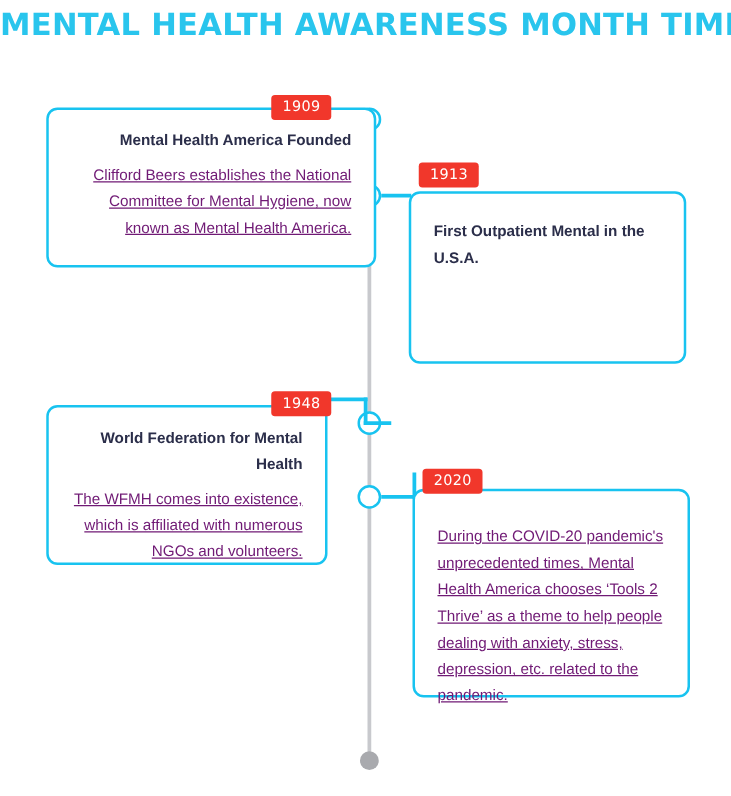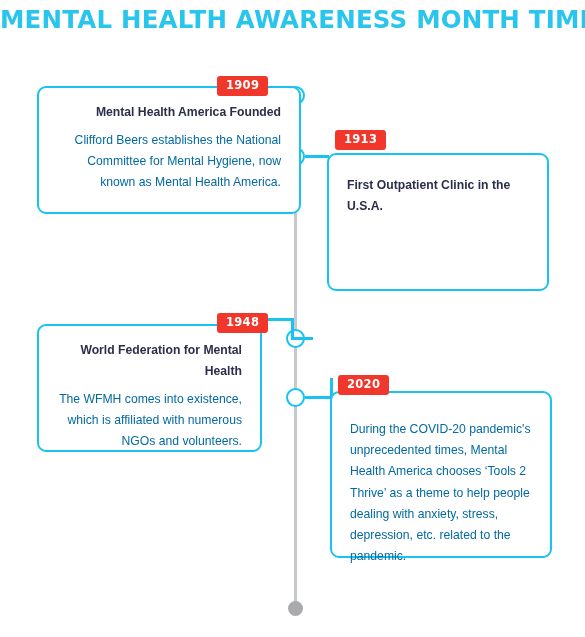--- a/index.html
+++ b/index.html
@@ -82,42 +82,43 @@
   }
   .card-title {
     font-size: 12.2px;
     font-weight: bold;
     color: #2B2E4A;
     line-height: 1.72;
     font-family: "Liberation Sans", sans-serif;
   }
   .card-body {
     font-size: 12.2px;
-    color: #0369a1;
+    color: #701a75;
     line-height: 1.74;
     font-family: "Liberation Sans", sans-serif;
     margin-top: 7px;
+    text-decoration: underline;
   }
   .align-right { text-align: right; }
   .align-left  { text-align: left; }
 
   .card-inner {
     position: absolute;
     left: 18px;
     right: 18px;
     top: 14px;
   }
 
   
   .badge {
     position: absolute;
     background: #F1372B;
     color: #ffffff;
     font-size: 11.5px;
-    font-weight: bold;
+    font-weight: normal;
     font-family: "DejaVu Sans", sans-serif;
     padding: 3px 9px 4px 9px;
     border-radius: 3px;
     letter-spacing: 0.3px;
     line-height: 1.15;
     text-align: right;
   }
 </style>
 </head>
 <body>
@@ -146,21 +147,21 @@
 <div class="card" style="left:37px; top:86px; width:264px; height:128px;">
   <div class="card-inner">
     <div class="card-title align-right">Mental Health America Founded</div>
     <div class="card-body align-right">Clifford Beers establishes the National Committee for Mental Hygiene, now known as Mental Health America.</div>
   </div>
 </div>
 <div class="badge" style="left:217px; top:76px;">1909</div>
 
 <div class="card" style="left:327px; top:153px; width:222px; height:138px;">
   <div class="card-inner" style="top:20px;">
-    <div class="card-title align-left">First Outpatient Clinic in the U.S.A.</div>
+    <div class="card-title align-left">First Outpatient Mental in the U.S.A.</div>
   </div>
 </div>
 <div class="badge" style="left:335px; top:130px;">1913</div>
 
 <div class="card" style="left:37px; top:324px; width:225px; height:128px;">
   <div class="card-inner">
     <div class="card-title align-right">World Federation for Mental Health</div>
     <div class="card-body align-right">The WFMH comes into existence, which is affiliated with numerous NGOs and volunteers.</div>
   </div>
 </div>

